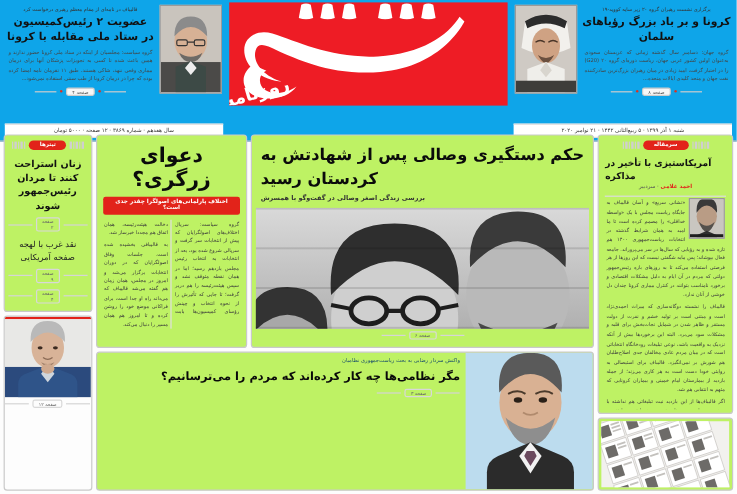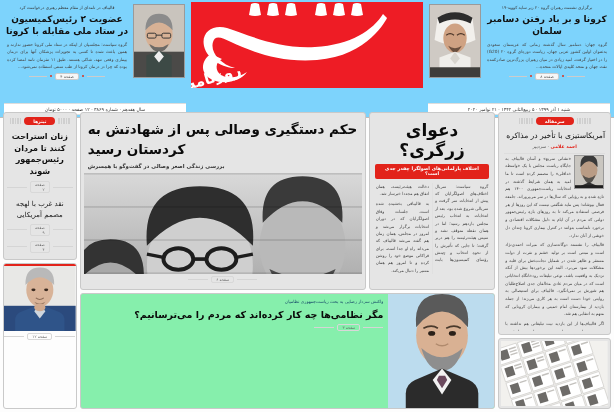--- a/index.html
+++ b/index.html
@@ -17,21 +17,21 @@
     direction: rtl;
   }
 
   
   .masthead {
     position: absolute; top: 0; right: 0; left: 0;
     height: 118px;
     display: flex;
     flex-direction: row-reverse;
     border-bottom: 1px solid #bdbdbd;
-    background: #7dd3fc;
+    background: #0ea5e9;
   }
 
   
   .mast-side {
     width: 190px;
     padding: 4px 5px 0 5px;
     display: flex;
     flex-direction: row;
     gap: 4px;
   }
@@ -108,21 +108,21 @@
   }
 
   .col { display: flex; flex-direction: column; gap: 3px; }
   .col-right  { width: 96px; }
   .col-center { flex: 1 1 auto; }
   .col-left   { width: 152px; }
 
   .card {
     border: 1px solid #c9c9c9;
     border-radius: 3px;
-    background: #e5e5e5;
+    background: #bef264;
     padding: 3px;
     overflow: hidden;
     position: relative;
   }
 
   
   .badge-row {
     display: flex; align-items: center; justify-content: center;
     gap: 3px; margin: 1px 0 3px;
   }
@@ -165,21 +165,21 @@
     color: #0b0b0b; padding: 3px 4px 2px 4px;
   }
   .lead-sub {
     text-align: left;
     font-size: 5.4px; color: #333; line-height: 1.5;
     padding: 0 4px 3px 4px; font-weight: bold;
   }
   .lead-photo { width:100%; display:block; }
 
   
-  .blue-card { padding:0; display:flex; flex-direction: row-reverse; background:#86efac;}
+  .blue-card { padding:0; display:flex; flex-direction: row-reverse; background:#bef264;}
   .blue-txt { flex:1 1 auto; padding: 4px 5px; }
   .blue-kicker { font-size:4.4px; color:#1a4f6b; line-height:1.6; text-align:right; }
   .blue-head {
     font-size: 9.5px; font-weight:bold; line-height:1.45;
     color:#0a0a0a; text-align:right; padding-top:3px;
   }
   .blue-photo { flex:0 0 106px; }
 
   
   .zar-head {
@@ -193,21 +193,21 @@
   }
   .cols2 {
     column-count: 2; column-gap: 6px; column-rule: 1px solid #e0e0e0;
     font-size: 4.2px; line-height: 1.75; text-align: justify; color:#3a3a3a;
     padding: 0 3px; max-height: 96px; overflow: hidden;
   }
   .cols2 p { margin-bottom: 3px; }
 
   
   .ed-title {
-    text-align:right; font-size: 7.6px; font-weight:normal;
+    text-align:left; font-size: 7.6px; font-weight:bold;
     color:#111; padding: 3px 2px 2px; line-height:1.4;
   }
   .ed-byline {
     text-align:center; font-size:4.6px; padding-bottom:3px; color:#555;
   }
   .ed-byline .name { color:#e2231a; font-weight:bold; }
   .ed-body {
     font-size: 4.15px; line-height: 1.85; text-align: justify;
     color:#3b3b3b; padding: 0 3px;
     max-height: 176px; overflow:hidden;
@@ -294,21 +294,21 @@
           <path d="M17 31 q4 -3 8 0" stroke="#4a3528" stroke-width="1.2" fill="none"></path>
           <path d="M28 31 q4 -3 8 0" stroke="#4a3528" stroke-width="1.2" fill="none"></path>
           <path d="M19 42 q7 5 14 0 q-4 7 -7 7 q-3 0 -7 -7z" fill="#6b503f"></path>
           <path d="M26 48 l-16 6 v20 h32 v-20z" fill="#efeeea"></path>
           <path d="M26 48 l-5 7 l5 6 l5 -6z" fill="#d8d5ce"></path>
           <rect y="64" width="52" height="10" fill="#3e3d3a"></rect>
         </svg>
       </div>
       <div class="mast-text">
         <div class="kicker">برگزاری نشست رهبران گروه ۲۰ زیر سایه کووید-۱۹</div>
-        <div class="mast-head">کرونا و بر باد رفتن دسامبر سلمان</div>
+        <div class="mast-head">کرونا و بر باد بزرگ رؤیاهای سلمان</div>
         <div class="mast-body">گروه جهان: دسامبر سال گذشته زمانی که عربستان سعودی به‌عنوان اولین کشور عربی جهان، ریاست دوره‌ای گروه ۲۰ (G20) را در اختیار گرفت، امید زیادی در میان رهبران بزرگ‌ترین صادرکننده نفت جهان و متحد کلیدی ایالات متحده...</div>
         <div class="pagemark">
           <span class="rule"></span>
           <span class="bullet"></span>
           <span class="lbl">صفحه ۸</span>
           <span class="bullet"></span>
           <span class="rule"></span>
         </div>
       </div>
     </div>
@@ -340,21 +340,21 @@
             </span>
         </div>
 
         <div class="rh">زنان استراحت کنند تا مردان رئیس‌جمهور شوند</div>
         <div class="divider-mark">
           <span class="rule"></span>
           <span class="lbl">صفحه ۲</span>
           <span class="rule"></span>
         </div>
 
-        <div class="rh small">نقد غرب با لهجه مصمم آمریکایی</div>
+        <div class="rh small">نقد غرب با لهجه صفحه آمریکایی</div>
         <div class="divider-mark">
           <span class="rule"></span>
           <span class="lbl">صفحه ۹</span>
           <span class="rule"></span>
         </div>
 
         <div class="divider-mark">
           <span class="rule"></span>
           <span class="lbl">صفحه ۴</span>
           <span class="rule"></span>
@@ -383,20 +383,29 @@
           <span class="lbl">صفحه ۱۲</span>
           <span class="rule"></span>
         </div>
       </div>
     </div>
 
     <div class="col col-center">
 
       <div style="display:flex; flex-direction:row-reverse; gap:3px; height:178px;">
 
+        <div class="card" style="width:170px; display:flex; flex-direction:column;">
+          <div class="zar-head">دعوای زرگری؟</div>
+          <div class="zar-banner">اختلاف پارلمانی‌های اصولگرا چقدر جدی است؟</div>
+          <div class="cols2">
+            <p>گروه سیاست: سریال اختلاف‌های اصولگرایان که پیش از انتخابات سر گرفت و سریالی شروع شده بود، بعد از انتخابات به انتخاب رئیس مجلس بازدهم رسید؛ اما در همان نقطه متوقف نشد و سپس هیئت‌رئیسه را هم دربر گرفت؛ تا جایی که تأثیرش را از نحوه انتخاب و چینش رؤسای کمیسیون‌ها بابت دخالت هیئت‌رئیسه، همان اتفاق هم مجددا خبرساز شد.</p>
+            <p>به قالیبافی بخشیده شده است. جلسات وفاق اصولگرایان که در دوران انتخابات برگزار می‌شد و امروز در مجلس، همان زمان هم گفته می‌شد قالیباف که می‌داند راه او جدا است، برای فراکانی موضع خود را روشن کرده و تا امروز هم همان مسیر را دنبال می‌کند.</p>
+          </div>
+        </div>
+
         <div class="card" style="flex:1 1 auto; display:flex; flex-direction:column;">
           <div class="lead-head">حکم دستگیری وصالی پس از شهادتش به کردستان رسید</div>
           <div class="lead-sub">بررسی زندگی اصغر وصالی در گفت‌وگو با همسرش</div>
           <div style="flex:1 1 auto; overflow:hidden;">
             <svg class="lead-photo" viewBox="0 0 168 112" preserveAspectRatio="xMidYMid slice">
               <defs>
                 <linearGradient id="gbw" x1="0" y1="0" x2="0" y2="1">
                   <stop offset="0" stop-color="#d9d9d9"></stop>
                     <stop offset="1" stop-color="#8e8e8e"></stop>
                 </linearGradient>
@@ -430,29 +439,20 @@
                 <rect x="0" y="60" width="168" height="1"></rect>
                 <rect x="0" y="80" width="168" height="1"></rect>
                 <rect x="0" y="100" width="168" height="1"></rect>
               </g>
             </svg>
           </div>
           <div class="divider-mark">
             <span class="rule"></span>
             <span class="lbl">صفحه ۶</span>
             <span class="rule"></span>
-          </div>
-        </div>
-
-        <div class="card" style="width:170px; display:flex; flex-direction:column;">
-          <div class="zar-head">دعوای زرگری؟</div>
-          <div class="zar-banner">اختلاف پارلمانی‌های اصولگرا چقدر جدی است؟</div>
-          <div class="cols2">
-            <p>گروه سیاست: سریال اختلاف‌های اصولگرایان که پیش از انتخابات سر گرفت و سریالی شروع شده بود، بعد از انتخابات به انتخاب رئیس مجلس بازدهم رسید؛ اما در همان نقطه متوقف نشد و سپس هیئت‌رئیسه را هم دربر گرفت؛ تا جایی که تأثیرش را از نحوه انتخاب و چینش رؤسای کمیسیون‌ها بابت دخالت هیئت‌رئیسه، همان اتفاق هم مجددا خبرساز شد.</p>
-            <p>به قالیبافی بخشیده شده است. جلسات وفاق اصولگرایان که در دوران انتخابات برگزار می‌شد و امروز در مجلس، همان زمان هم گفته می‌شد قالیباف که می‌داند راه او جدا است، برای فراکانی موضع خود را روشن کرده و تا امروز هم همان مسیر را دنبال می‌کند.</p>
           </div>
         </div>
       </div>
 
       <div class="card blue-card fill">
         <div class="blue-txt">
           <div class="blue-kicker">واکنش سردار رضایی به بحث ریاست‌جمهوری نظامیان</div>
           <div class="blue-head">مگر نظامی‌ها چه کار کرده‌اند که مردم را می‌ترسانیم؟</div>
           <div class="divider-mark" style="justify-content:flex-start;">
             <span class="rule"></span>

